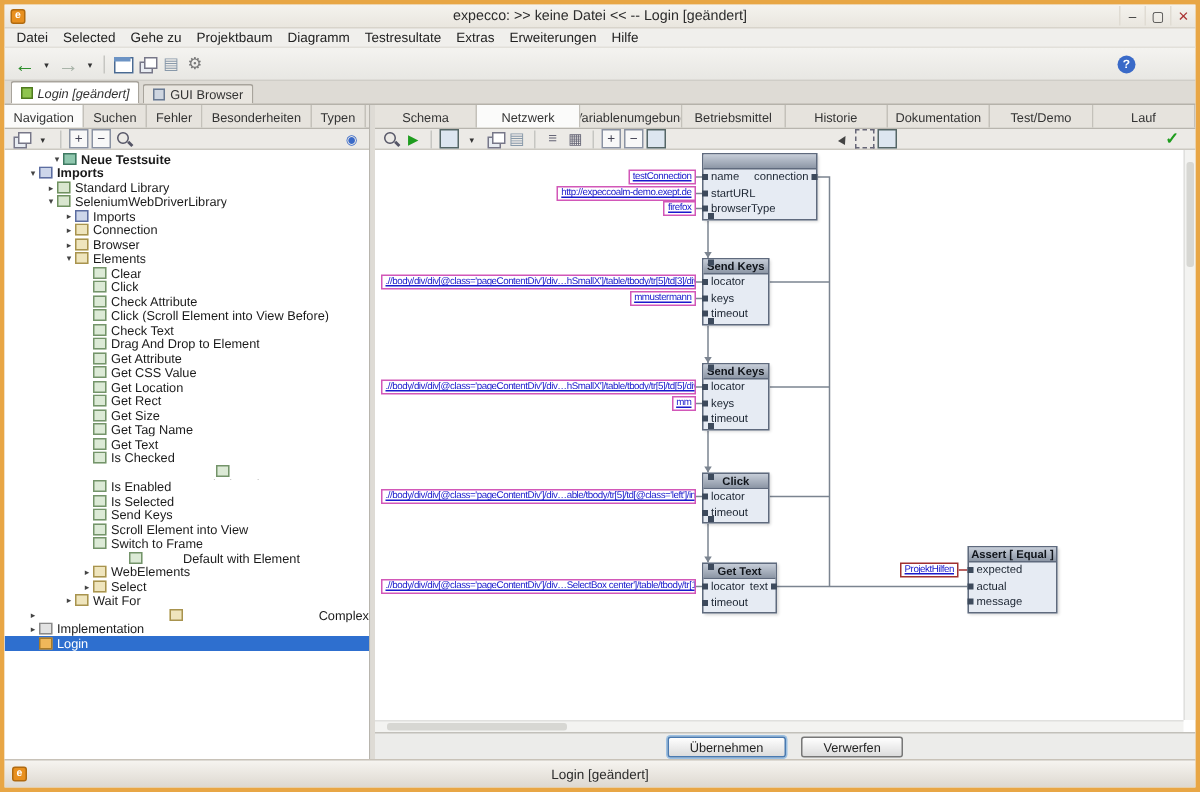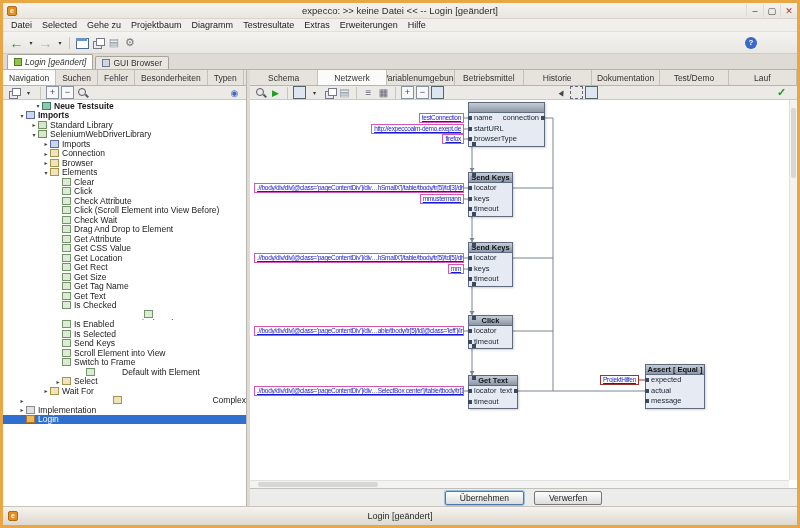--- a/index.html
+++ b/index.html
@@ -259,21 +259,21 @@
               <span class="tlabel">Check Attribute</span>
             </div>
             <div class="trow" style="padding-left: 51px;">
               <span class="texp"></span>
               <span class="tico t-action"></span>
               <span class="tlabel">Click (Scroll Element into View Before)</span>
             </div>
             <div class="trow" style="padding-left: 51px;">
               <span class="texp"></span>
               <span class="tico t-action"></span>
-              <span class="tlabel">Check Wait</span>
+              <span class="tlabel">Check Text</span>
             </div>
             <div class="trow" style="padding-left: 51px;">
               <span class="texp"></span>
               <span class="tico t-action"></span>
               <span class="tlabel">Drag And Drop to Element</span>
             </div>
             <div class="trow" style="padding-left: 51px;">
               <span class="texp"></span>
               <span class="tico t-action"></span>
               <span class="tlabel">Get Attribute</span>
@@ -340,20 +340,25 @@
             </div>
             <div class="trow" style="padding-left: 51px;">
               <span class="texp"></span>
               <span class="tico t-action"></span>
               <span class="tlabel">Switch to Frame</span>
             </div>
             <div class="trow" style="padding-left: 51px; gap: 24px;">
               <span class="texp"></span>
               <span class="tico t-action"></span>
               <span class="tlabel">Default with Element</span>
+            </div>
+            <div class="trow" style="padding-left: 51px;">
+              <span class="texp">▸</span>
+              <span class="tico t-folder"></span>
+              <span class="tlabel">WebElements</span>
             </div>
             <div class="trow" style="padding-left: 51px;">
               <span class="texp">▸</span>
               <span class="tico t-folder"></span>
               <span class="tlabel">Select</span>
             </div>
             <div class="trow" style="padding-left: 39px;">
               <span class="texp">▸</span>
               <span class="tico t-folder"></span>
               <span class="tlabel">Wait For</span>

